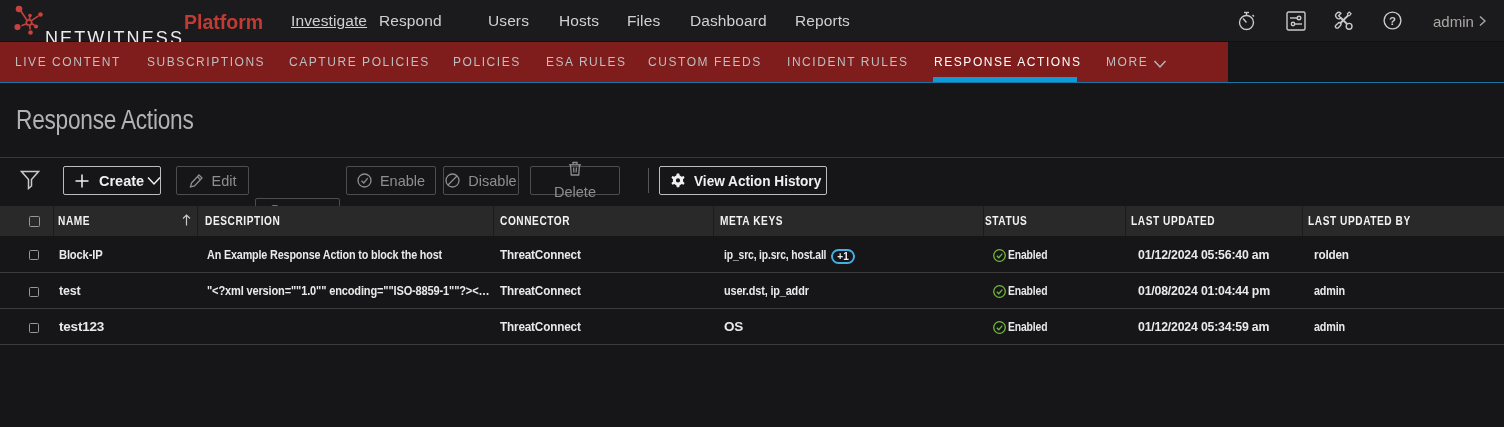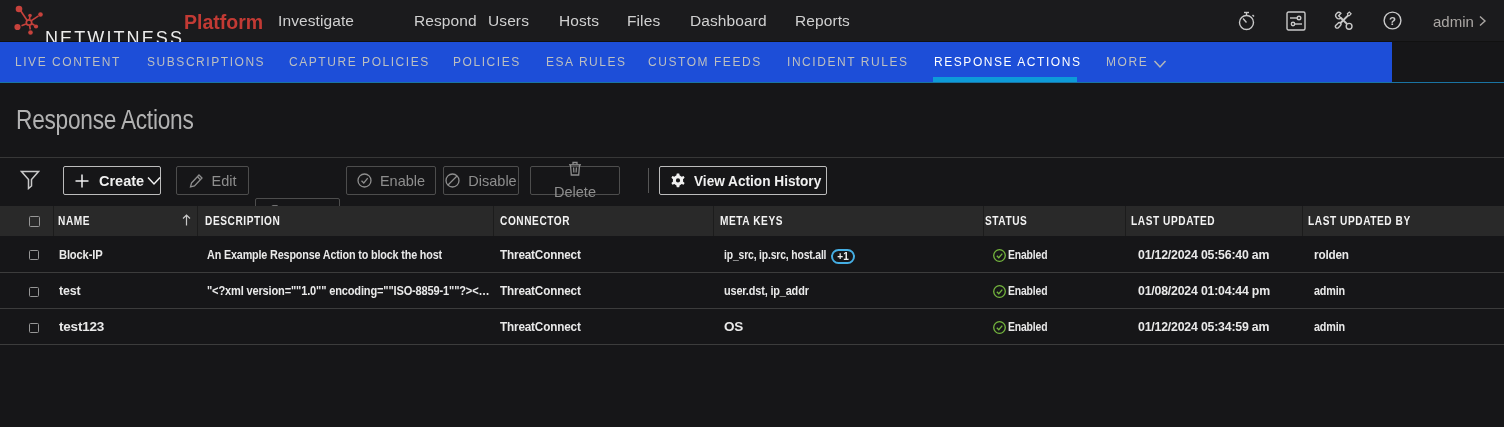--- a/index.html
+++ b/index.html
@@ -5,21 +5,21 @@
   * { margin:0; padding:0; box-sizing:border-box; }
   html,body { width:1504px; height:427px; background:#161618; overflow:hidden; }
   body { font-family:"Liberation Sans", sans-serif; position:relative; }
   .abs { position:absolute; }
 
   
   #topbar { position:absolute; left:0; top:0; width:1504px; height:42px; background:#1b1b1d; border-bottom:1px solid #111; }
   .navitem { position:absolute; top:12px; font-size:15.5px; color:#d0d0d0; letter-spacing:0.1px; }
 
   
-  #tabbar { position:absolute; left:0; top:42px; width:1392px; height:41px; background:#1d4ed8; }
+  #tabbar { position:absolute; left:0; top:42px; width:1228px; height:41px; background:#7f1d1d; }
   #tabline { position:absolute; left:0; top:39.5px; width:1504px; height:1.5px; background:#1a74a3; }
   .tab { position:absolute; top:13px; font-size:12px; font-weight:400; letter-spacing:1.55px; color:#bcbfc1; }
   #activeline { position:absolute; left:933px; top:35px; width:144px; height:5px; background:#0d9bd9; }
 
   
   #heading { position:absolute; left:16px; top:105px; font-size:27px; color:#b2b2b2; letter-spacing:-0.3px; transform:scaleX(0.84); transform-origin:0 50%; }
   #hsep { position:absolute; left:0; top:157px; width:1504px; height:1px; background:#373737; }
 
   
   .btn { position:absolute; top:166px; height:29px; border:1px solid #4d4d4d; border-radius:2px; color:#8e8e8e; font-size:14.5px; display:flex; align-items:center; justify-content:center; gap:8px; }
@@ -51,22 +51,22 @@
       <circle cx="3.5" cy="24" r="3.1" stroke="none"></circle>
       <line x1="18" y1="20.8" x2="20.5" y2="22.2" stroke-width="1.6"></line>
       <circle cx="22" cy="23.5" r="2.1" stroke="none"></circle>
       <line x1="15.6" y1="22.7" x2="16.3" y2="26.5" stroke-width="1.6"></line>
       <circle cx="16.5" cy="29.5" r="2.3" stroke="none"></circle>
     </g>
   </svg>
   <div class="abs" style="left:45px;top:28px;font-size:18px;letter-spacing:2.1px;color:#ececec;">NETWITNESS</div>
   <div class="abs" style="left:184px;top:11px;font-size:19.5px;font-weight:700;color:#c23a34;">Platform</div>
 
-  <div class="navitem" style="left:278px;">Investigate</div>
-  <div class="navitem" style="left:414px;">Respond</div>
+  <div class="navitem" style="left:291px;text-decoration:underline;">Investigate</div>
+  <div class="navitem" style="left:379px;">Respond</div>
   <div class="navitem" style="left:488px;">Users</div>
   <div class="navitem" style="left:559px;">Hosts</div>
   <div class="navitem" style="left:627px;">Files</div>
   <div class="navitem" style="left:690px;">Dashboard</div>
   <div class="navitem" style="left:795px;">Reports</div>
 
   <svg class="abs" style="left:1237px;top:11px" width="19" height="20" viewBox="0 0 19 20" fill="none" stroke="#c9c9c9" stroke-width="1.4">
     <circle cx="9.5" cy="11.5" r="7"></circle>
     <line x1="9.5" y1="11.5" x2="6" y2="7.5"></line>
     <line x1="7" y1="1.5" x2="12" y2="1.5"></line>

